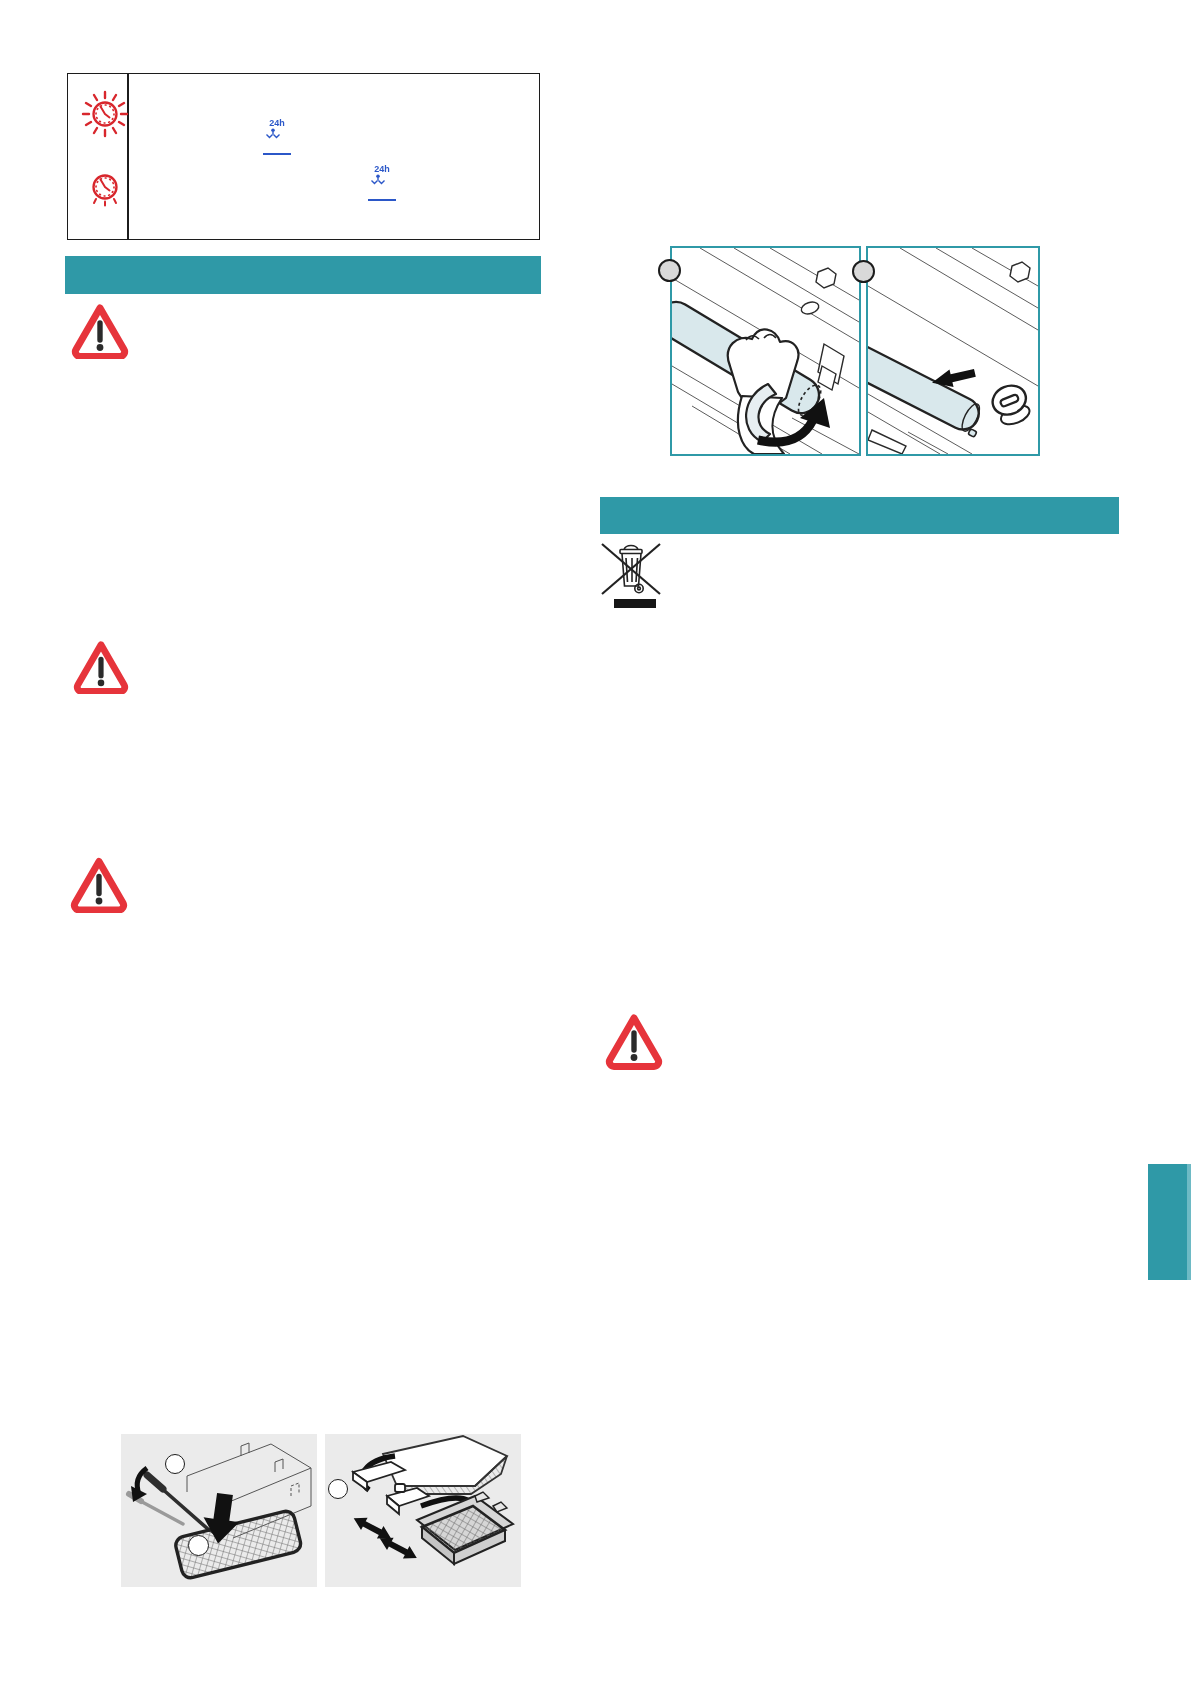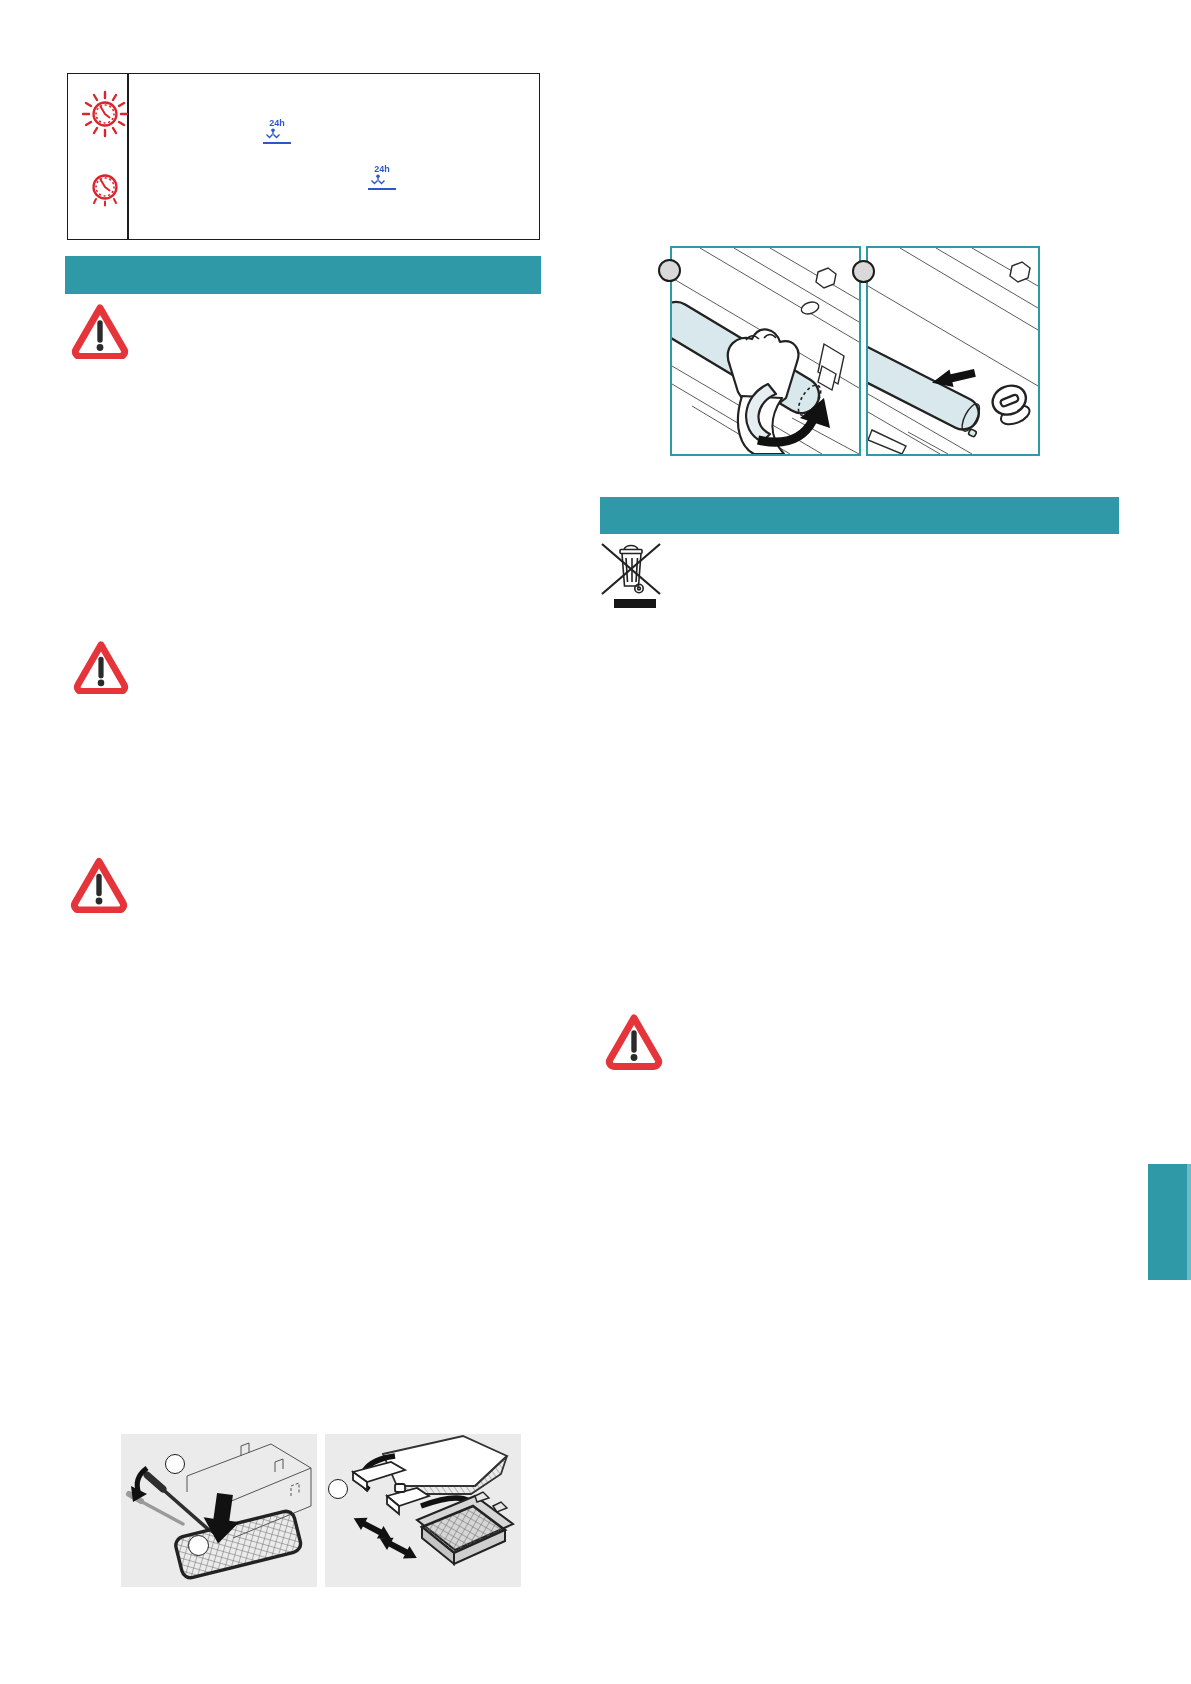--- a/index.html
+++ b/index.html
@@ -19,21 +19,21 @@
   }
 
   
   .bar{background:var(--teal,#2f99a7);}
   .bar-left{left:65px;top:256px;width:476px;height:38px;}
   .bar-right{left:600px;top:497px;width:519px;height:37px;}
 
   
   .badge24{
     width:28px;text-align:center;color:var(--badge_blue,#2b57c8);
-    border-bottom:2px solid var(--badge_blue,#2b57c8);padding-bottom:2px;
+    border-bottom:2px solid var(--badge_blue,#2b57c8);padding-bottom:13px;
   }
   .badge24 .t{font-size:9px;font-weight:bold;line-height:9px;display:block;}
 
   
   .fig-panel{border:2px solid var(--teal,#2f99a7);background:#fff;box-sizing:border-box;}
   .step-circle{
     width:23px;height:23px;border-radius:50%;
     background:var(--step_circle_fill,#d9d9d9);border:2.2px solid #1c1c1c;box-sizing:border-box;
   }
   .step-circle.white{background:#fff;border-width:1.6px;}

